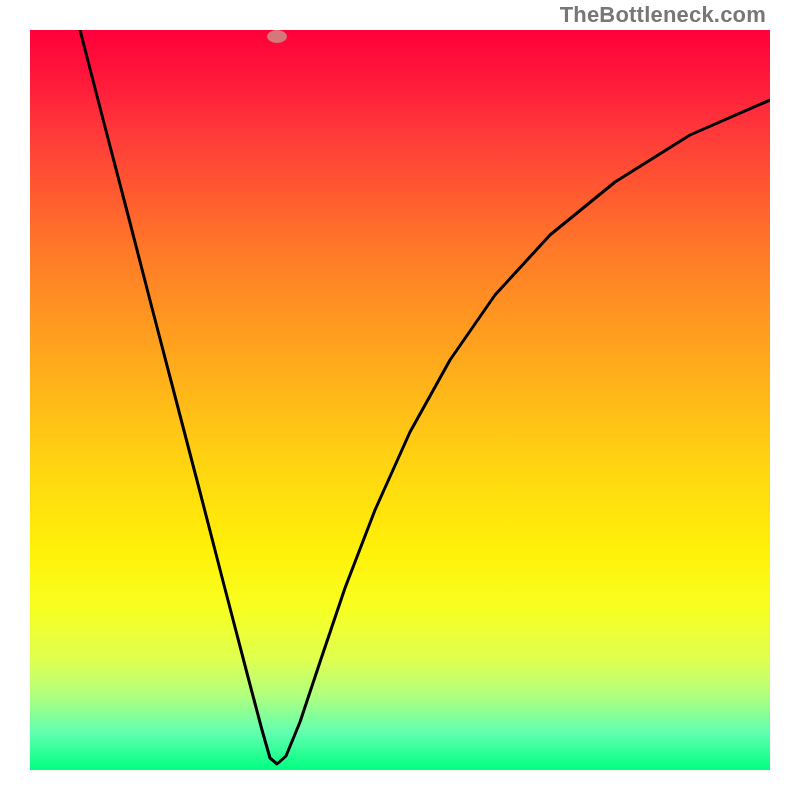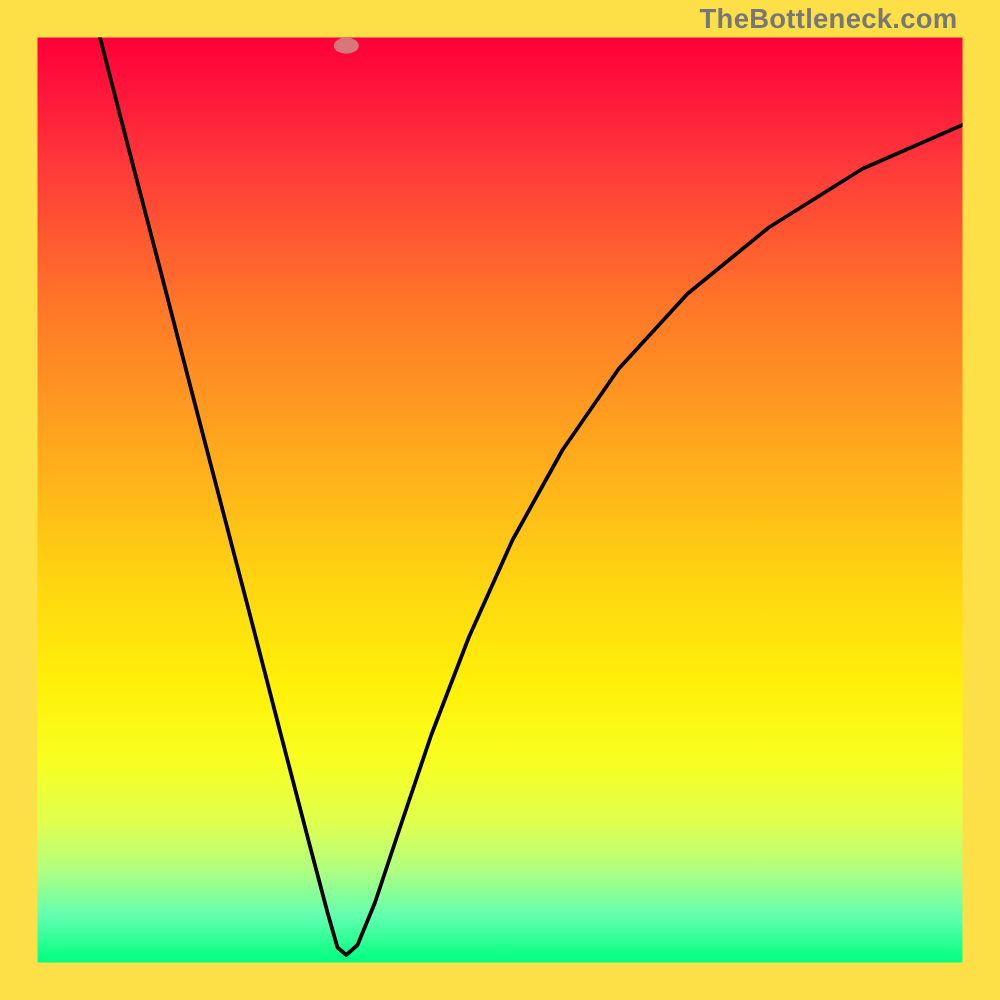--- a/index.html
+++ b/index.html
@@ -1,21 +1,21 @@
 <!DOCTYPE html>
 <html><head>
 <meta charset="utf-8">
 <style>
   * { margin: 0; padding: 0; box-sizing: border-box; }
   html, body { width: 800px; height: 800px; overflow: hidden; background: #000; }
   .frame {
     position: relative;
     width: 800px;
     height: 800px;
-    background: #fde047;
+    background: #ffffff;
   }
   .plot {
     position: absolute;
     left: 30px;
     top: 30px;
     width: 740px;
     height: 740px;
     background: linear-gradient(to bottom,
       #ff003a 0%,
       #ff1a3a 7%,

